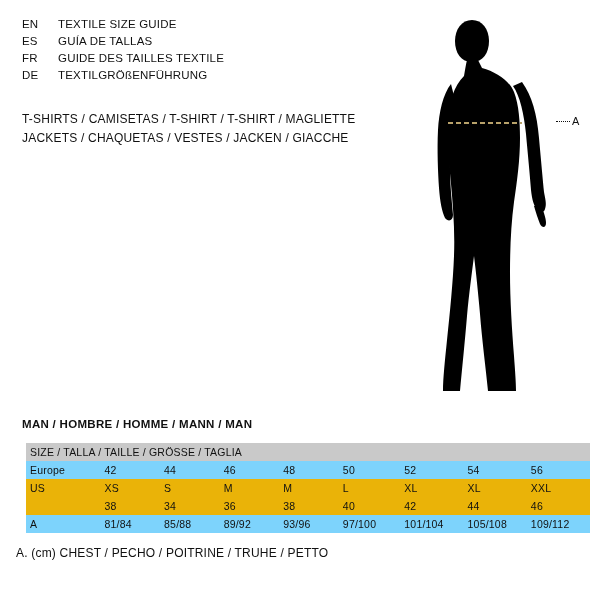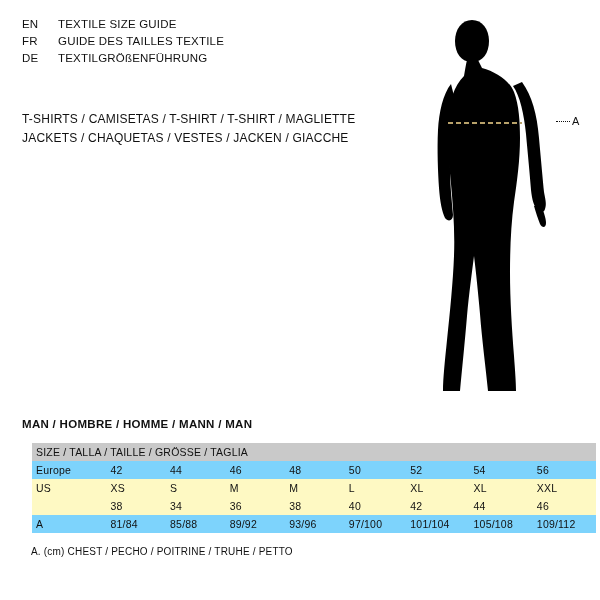--- a/index.html
+++ b/index.html
@@ -88,64 +88,68 @@
   .man-title {
     position: absolute;
     left: 22px;
     top: 418px;
     font-size: 11.5px;
     font-weight: bold;
     letter-spacing: 0.3px;
   }
   table.size-table {
     position: absolute;
-    left: 32px;
+    left: 26px;
     top: 443px;
     width: 564px;
     border-collapse: collapse;
     font-size: 10.5px;
     letter-spacing: 0.2px;
   }
   table.size-table td, table.size-table th {
     padding: 3px 0 3px 4px;
     text-align: left;
     font-weight: normal;
     white-space: nowrap;
   }
   table.size-table thead th {
     background: #c9c9c9;
     font-size: 10.5px;
   }
   table.size-table tbody tr.shaded td {
-    background: #fef9c3;
+    background: #eab308;
   }
   table.size-table tbody tr.plain td {
     background: #7dd3fc;
   }
   .col-label { width: 86px; }
   .col-v { width: 68px; }
 
   .footnote {
     position: absolute;
-    left: 31px;
+    left: 16px;
     top: 546px;
-    font-size: 10px;
+    font-size: 12px;
     letter-spacing: 0.2px;
     text-align: right;
   }
 </style>
 </head>
 <body>
 
 <div class="page">
 
   <div class="lang-block">
     <div class="lang-row">
       <span class="lang-code">EN</span>
       <span class="lang-text">TEXTILE SIZE GUIDE</span>
+    </div>
+    <div class="lang-row">
+      <span class="lang-code">ES</span>
+      <span class="lang-text">GUÍA DE TALLAS</span>
     </div>
     <div class="lang-row">
       <span class="lang-code">FR</span>
       <span class="lang-text">GUIDE DES TAILLES TEXTILE</span>
     </div>
     <div class="lang-row">
       <span class="lang-code">DE</span>
       <span class="lang-text">TEXTILGRÖßENFÜHRUNG</span>
     </div>
   </div>

